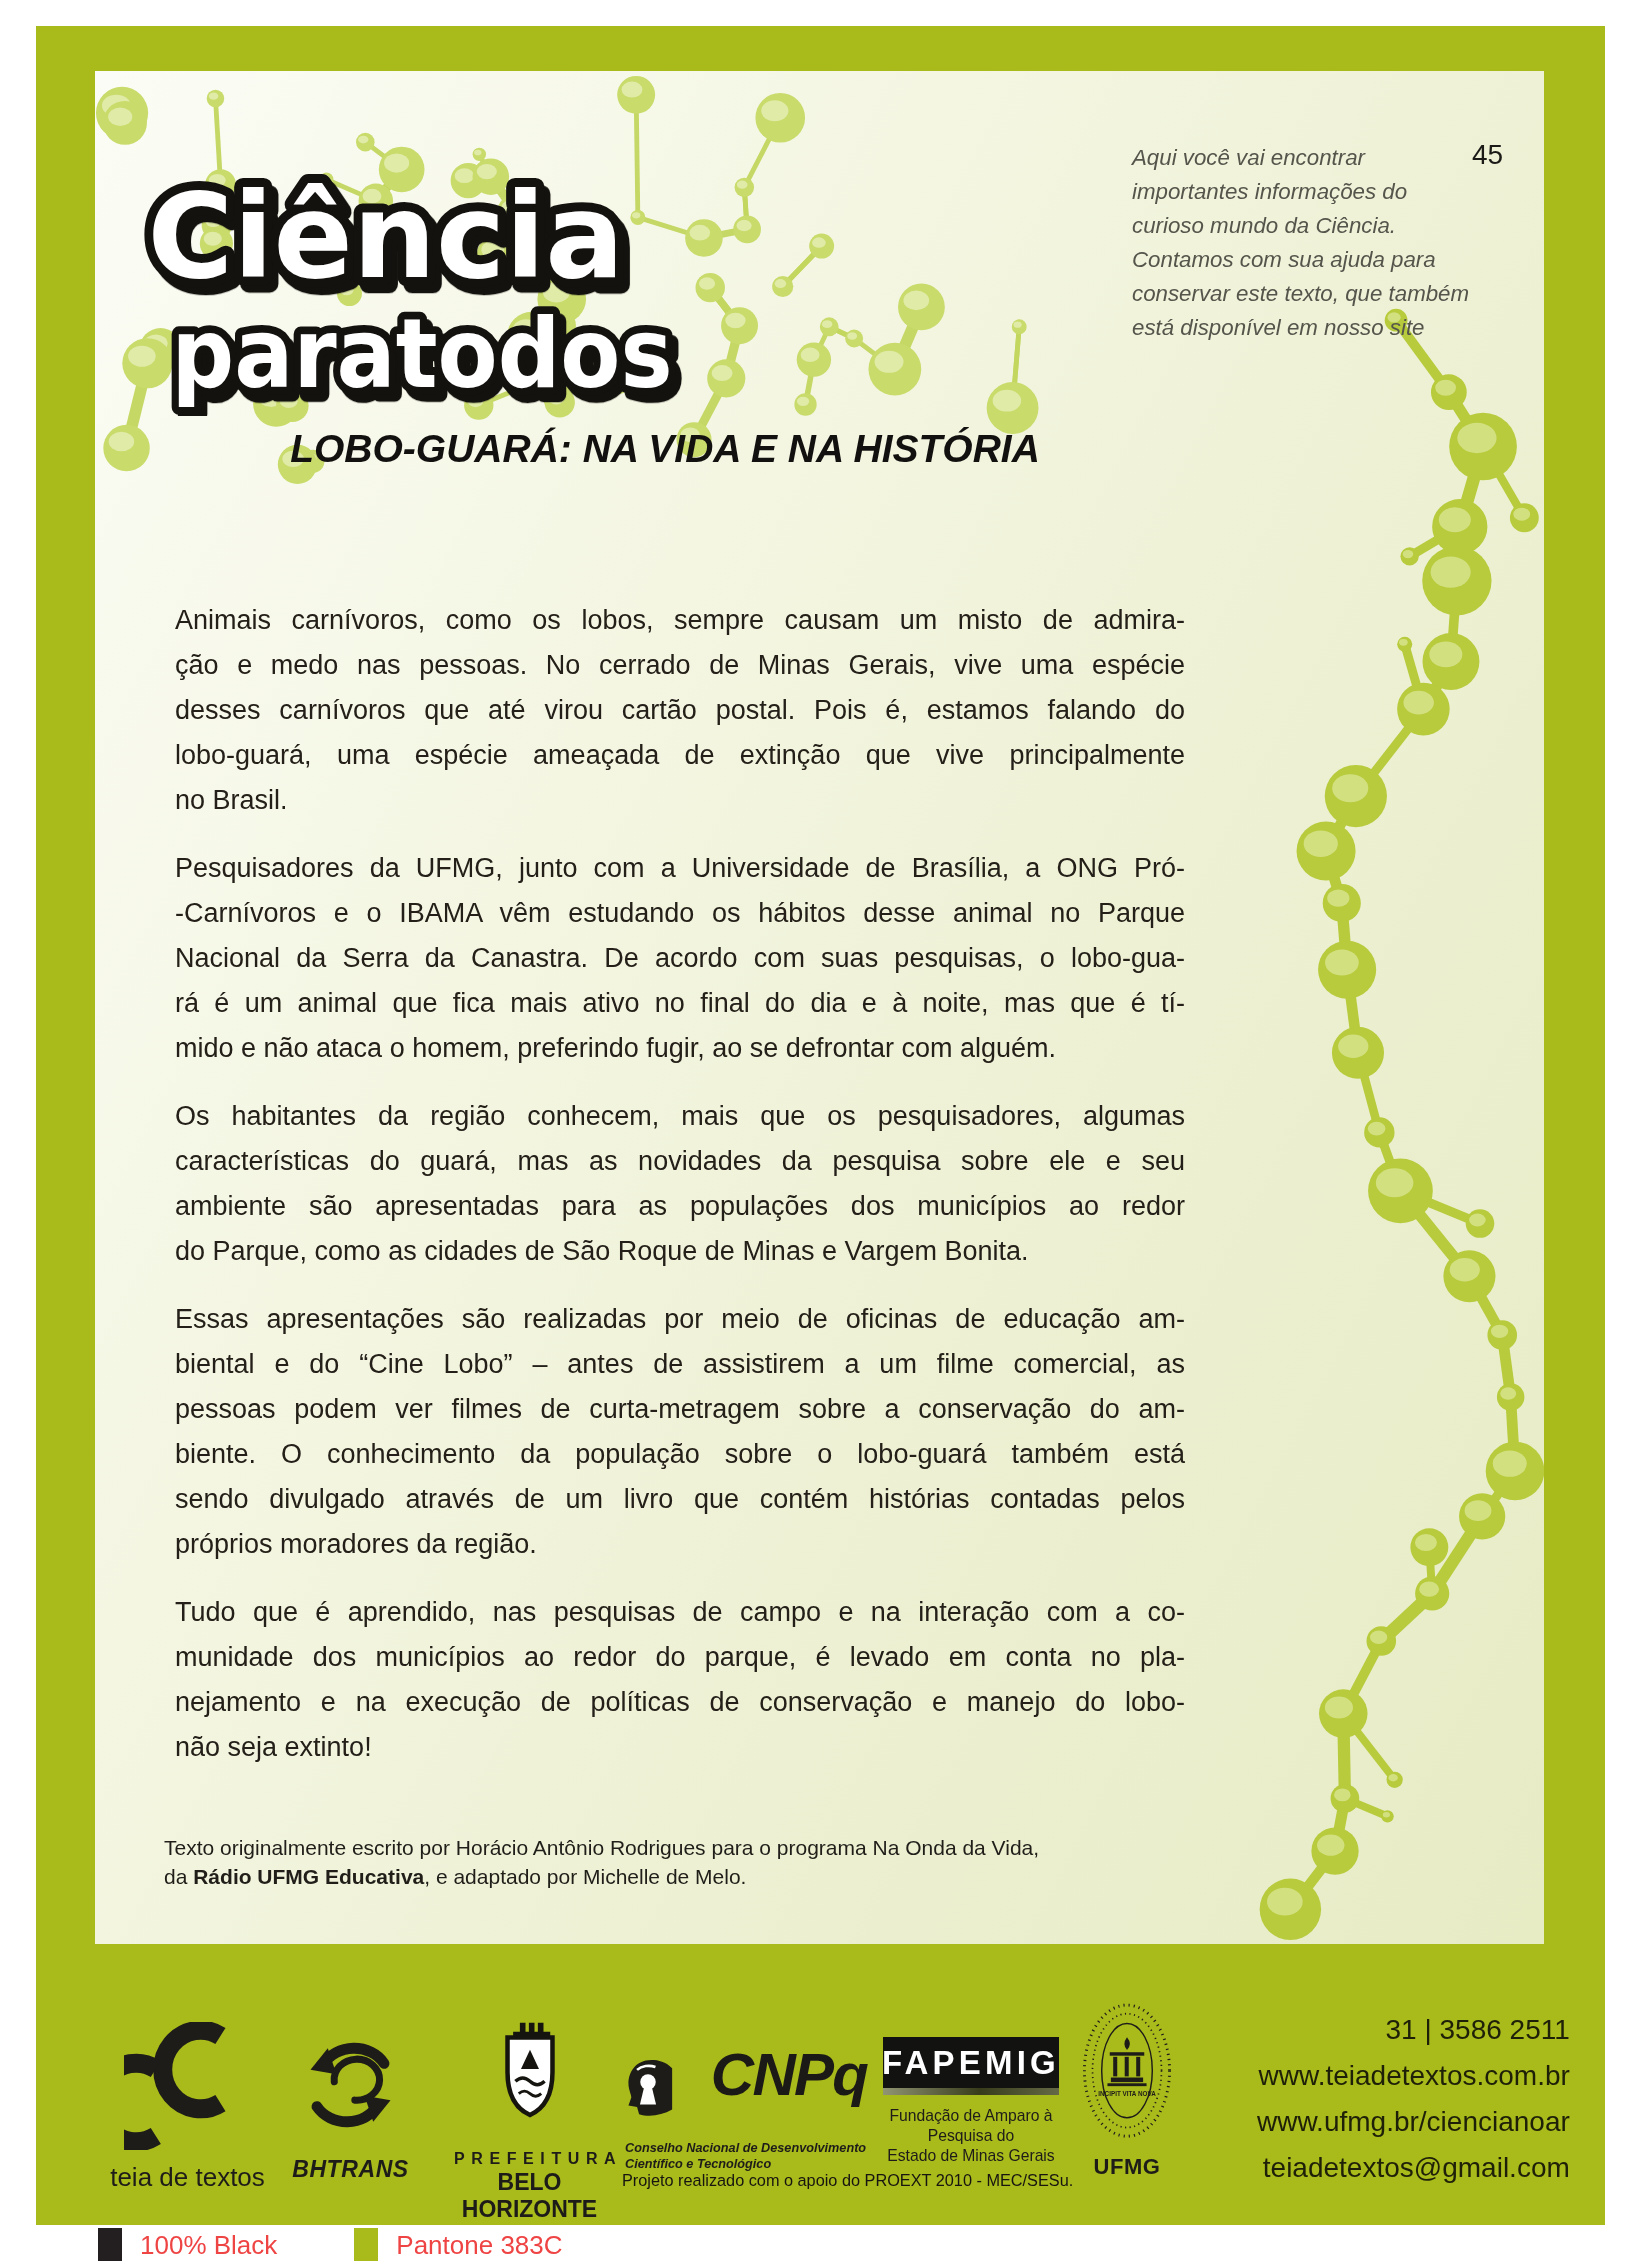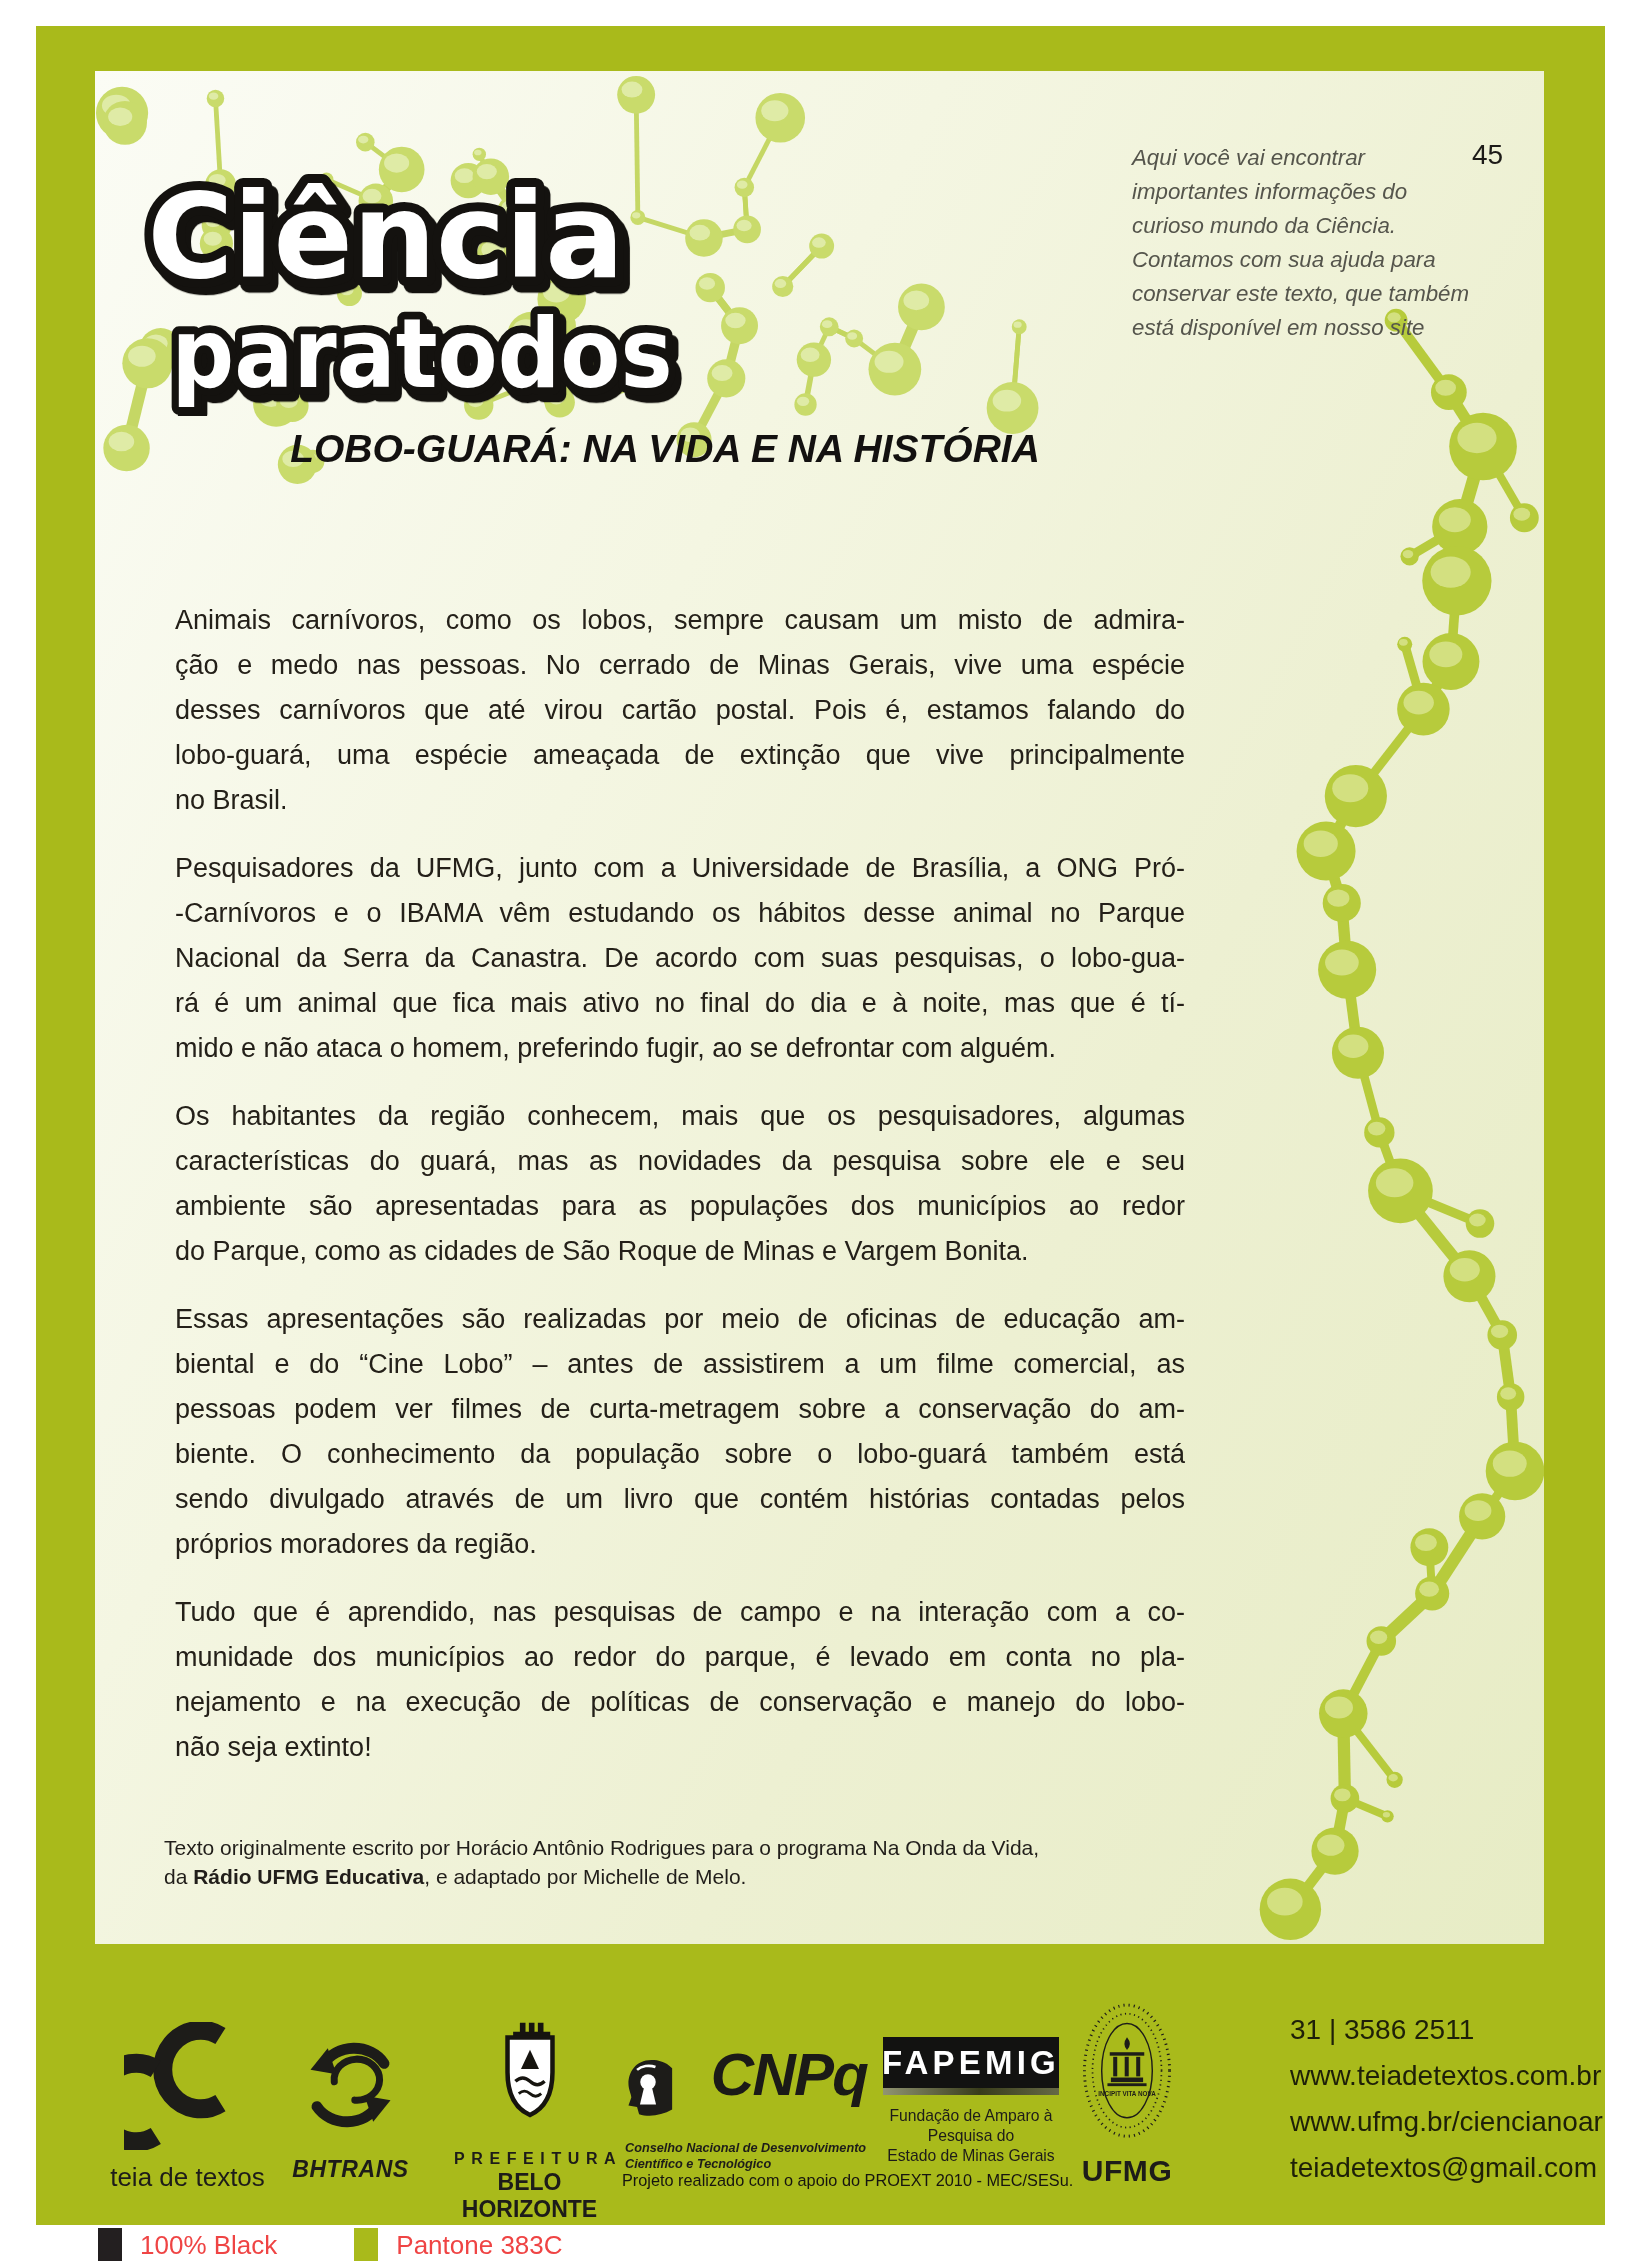--- a/index.html
+++ b/index.html
@@ -47,22 +47,22 @@
   .cnpq-sub{font-size:12.7px;line-height:16.3px;font-weight:bold;font-style:italic;margin-top:6px;}
   .proext{position:absolute;left:622px;top:2171px;width:423px;text-align:center;
           font-size:16.3px;color:#161510;white-space:nowrap;}
   .f-fap{left:883px;top:2037px;width:176px;}
   .fap-box{width:176px;height:51px;background:#121211;display:flex;align-items:center;
            justify-content:center;}
   .fap-word{color:#ffffff;font-size:33px;font-weight:bold;letter-spacing:4.2px;}
   .fap-shadow{width:176px;height:6.6px;background:linear-gradient(90deg,#8b8b88,#1c1c1a 55%,#555550);opacity:.8;}
   .fap-sub{font-size:15.7px;line-height:20px;margin-top:11px;}
   .f-ufmg{left:1078px;top:1999px;width:98px;}
-  .ufmg-word{font-size:30px;font-weight:bold;letter-spacing:0.6px;margin-top:3.6px;}
-  .contact{position:absolute;left:1257px;top:2007px;text-align:left;margin-left:33px;}
+  .ufmg-word{font-size:22px;font-weight:bold;letter-spacing:0.6px;margin-top:3.6px;}
+  .contact{position:absolute;left:1257px;top:2007px;text-align:right;}
   .contact-line{font-size:28px;line-height:46px;color:#1e2008;}
   .legend{position:absolute;left:98px;top:2228px;display:flex;align-items:center;}
   .sw{width:24px;height:34px;}
   .sw-black{background:#231f20;}
   .sw-green{background:#a9ba1b;margin-left:77px;}
   .lg-label{font-size:26px;color:#ef4444;margin-left:18px;white-space:nowrap;}
 </style>
 </head>
 <body>
 

